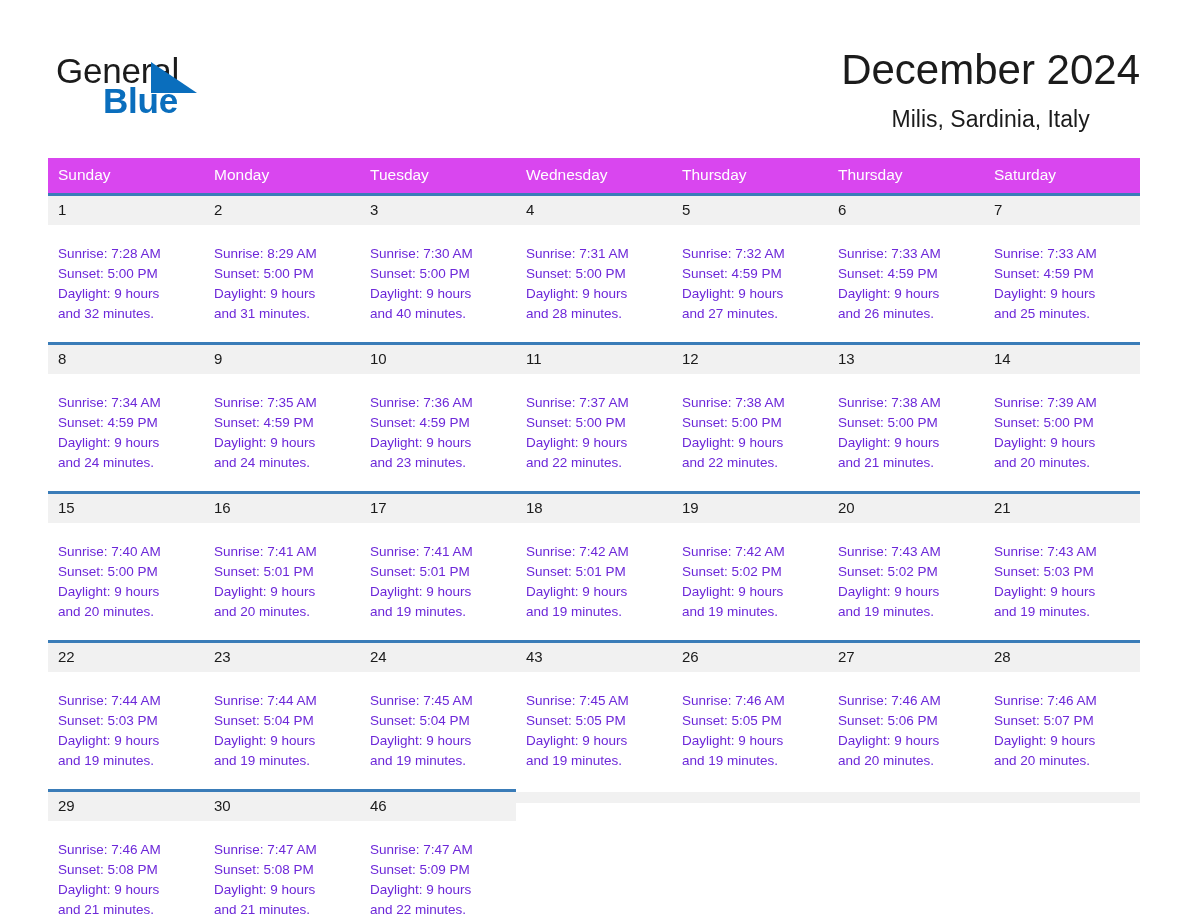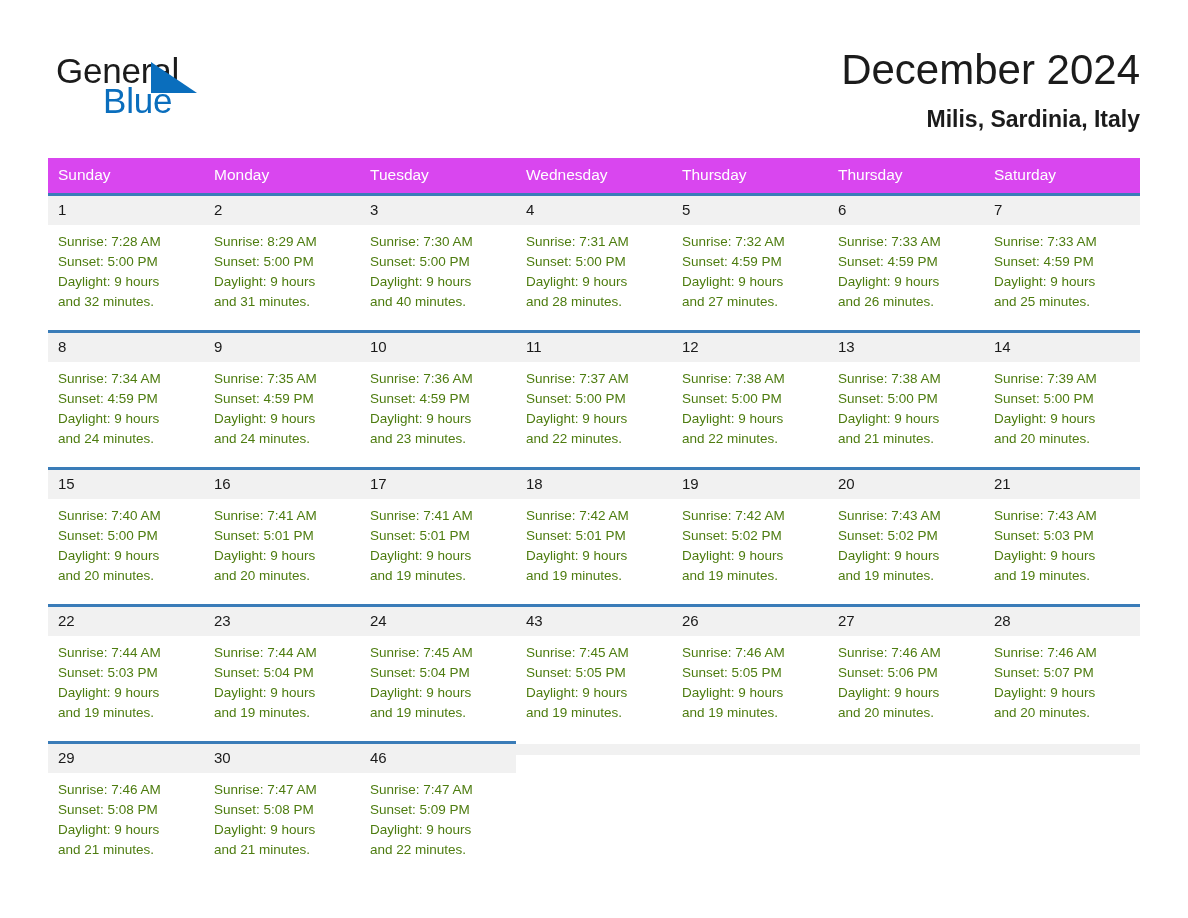--- a/index.html
+++ b/index.html
@@ -48,21 +48,21 @@
     font-weight: 400;
   }
   .brand-line2 {
     position: absolute;
     left: 47px;
     top: 30px;
     font-size: 35px;
     line-height: 38px;
     letter-spacing: -0.2px;
     color: #0a6ebd;
-    font-weight: 400;
+    font-weight: 700;
   }
   .brand-triangle {
     position: absolute;
     left: 95px;
     top: 10px;
     width: 46px;
     height: 31px;
   }
 
   .title-block {
@@ -74,24 +74,25 @@
   .title-main {
     font-size: 42px;
     line-height: 52px;
     font-weight: 400;
     color: #1b1b1b;
     white-space: nowrap;
   }
   .title-sub {
     font-size: 23px;
     line-height: 30px;
-    font-weight: 700;
+    font-weight: 400;
     color: #1b1b1b;
     margin-top: 8px;
     white-space: nowrap;
+    text-align: center;
   }
 
   
   .calendar {
     position: absolute;
     left: 48px;
     top: 158px;
     width: 1092px;
   }
   table.cal {
@@ -131,24 +132,24 @@
     font-size: 15px;
     line-height: 18px;
     padding: 5px 0 6px 10px;
     color: #1b1b1b;
   }
   .empty .daynum {
     background: #f1f1f1;
     color: transparent;
   }
   .info {
-    padding: 7px 0 0 10px;
+    padding: 19px 0 0 10px;
     font-size: 13.5px;
     line-height: 20px;
-    color: #4d7c0f;
+    color: #6d28d9;
   }
   .info div { white-space: nowrap; }
 
   .spacer-row td { height: 18px; border: 0; padding: 0; background: #ffffff; }
 </style>
 </head>
 <body>
 
 <div class="page">
 

